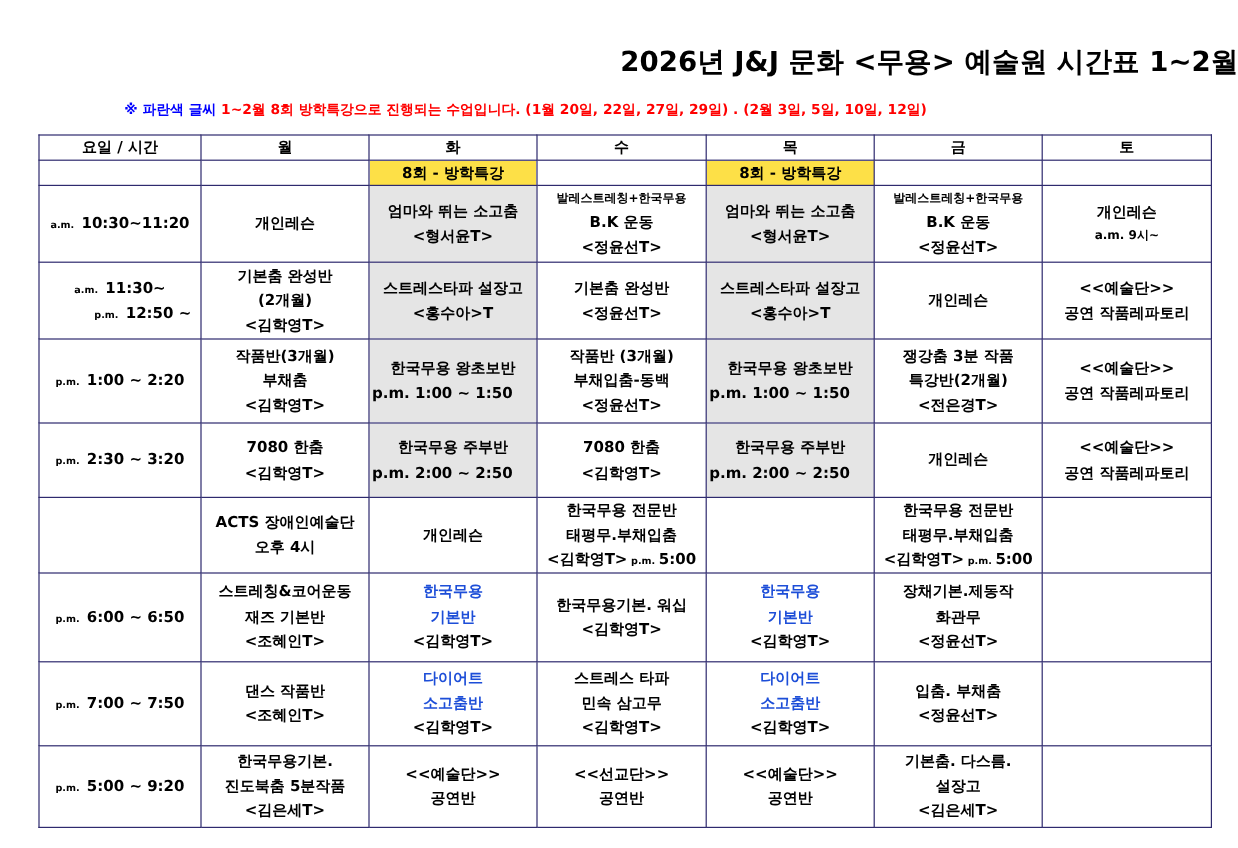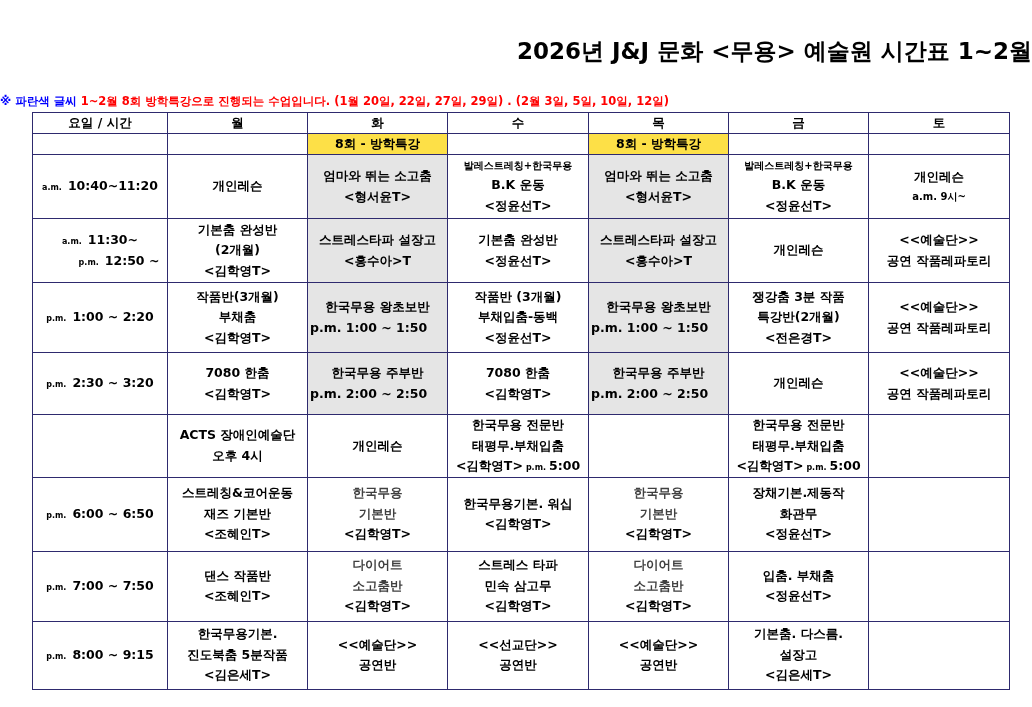--- a/index.html
+++ b/index.html
@@ -1,33 +1,33 @@
 <!DOCTYPE html>
 <html><head>
 <meta charset="utf-8">
 <style>
   html, body { margin:0; padding:0; background:#ffffff; }
   body { width:1032px; height:707px; position:relative; overflow:hidden; font-family:"DejaVu Sans", sans-serif; }
   .title { position:absolute; left:0; top:36px; width:1032px; text-align:right; font-size:23px; font-weight:bold; color:#000; letter-spacing:0px; }
-  .notice { position:absolute; left:0; top:94px; width:876px; font-size:11.5px; font-weight:bold; white-space:nowrap; }
+  .notice { position:absolute; left:0; top:84px; width:876px; text-align:center; font-size:11.5px; font-weight:bold; white-space:nowrap; }
   .notice .blue { color:#0000ff; }
   .notice .red { color:#ff0000; }
   table.tt { position:absolute; left:32px; top:112px; border-collapse:collapse; table-layout:fixed; width:977px; }
   table.tt td { border:1.5px solid #2e2a6e; text-align:center; vertical-align:middle; padding:0 2px; font-size:12.5px; font-weight:bold; color:#000; line-height:1.0; overflow:hidden; }
   td.head { font-size:14px; font-weight:normal; height:20px; }
   td.special-hdr { background:#fde047; color:#2020c0; font-size:13.5px; font-weight:normal; height:20px; }
   td.shade { background:#e5e5e5; }
   td.time { text-align:left; padding-left:6px; font-size:14px; }
   .ampm { font-size:8px; margin-right:6px; }
   .line { display:block; padding:4px 0; }
   .small { font-size:10px; }
   .c-blue { color:#1a1ad0; }
   .c-orange { color:#e06010; }
   .c-green { color:#208020; }
-  .c-dkgreen { color:#404040; }
+  .c-dkgreen { color:#1d4ed8; }
   .c-purple { color:#4a1a4a; }
   .c-navy { color:#1a1ab0; }
   .c-steel { color:#2a4a80; }
   .left-al { text-align:left; }
 </style>
 </head>
 <body>
 
 <div class="title">2026년 J&amp;J 문화 &lt;무용&gt; 예술원 시간표 1~2월</div>
 <div class="notice">
@@ -58,21 +58,21 @@
     <td style="height:20px"></td>
     <td></td>
     <td class="special-hdr">8회 - 방학특강</td>
     <td></td>
     <td class="special-hdr">8회 - 방학특강</td>
     <td></td>
     <td></td>
   </tr>
 
   <tr style="height:64px">
-    <td class="time"><span class="ampm">a.m.</span><span>10:40~11:20</span></td>
+    <td class="time"><span class="ampm">a.m.</span><span>10:30~11:20</span></td>
     <td>
           <span class="line">개인레슨</span>
         </td>
     <td class="shade c-blue">
           <span class="line">엄마와 뛰는 소고춤</span>
           <span class="line">&lt;형서윤T&gt;</span>
         </td>
     <td>
           <span class="line small">발레스트레칭+한국무용</span>
           <span class="line">B.K 운동</span>
@@ -256,21 +256,21 @@
           <span class="line">&lt;김학영T&gt;</span>
         </td>
     <td>
           <span class="line">입춤. 부채춤</span>
           <span class="line">&lt;정윤선T&gt;</span>
         </td>
     <td></td>
   </tr>
 
   <tr style="height:68px">
-    <td class="time"><span class="ampm">p.m.</span><span>8:00 ~ 9:15</span></td>
+    <td class="time"><span class="ampm">p.m.</span><span>5:00 ~ 9:20</span></td>
     <td>
           <span class="line">한국무용기본.</span>
           <span class="line">진도북춤 5분작품</span>
           <span class="line">&lt;김은세T&gt;</span>
         </td>
     <td class="c-orange">
           <span class="line">&lt;&lt;예술단&gt;&gt;</span>
           <span class="line">공연반</span>
         </td>
     <td class="c-navy">

